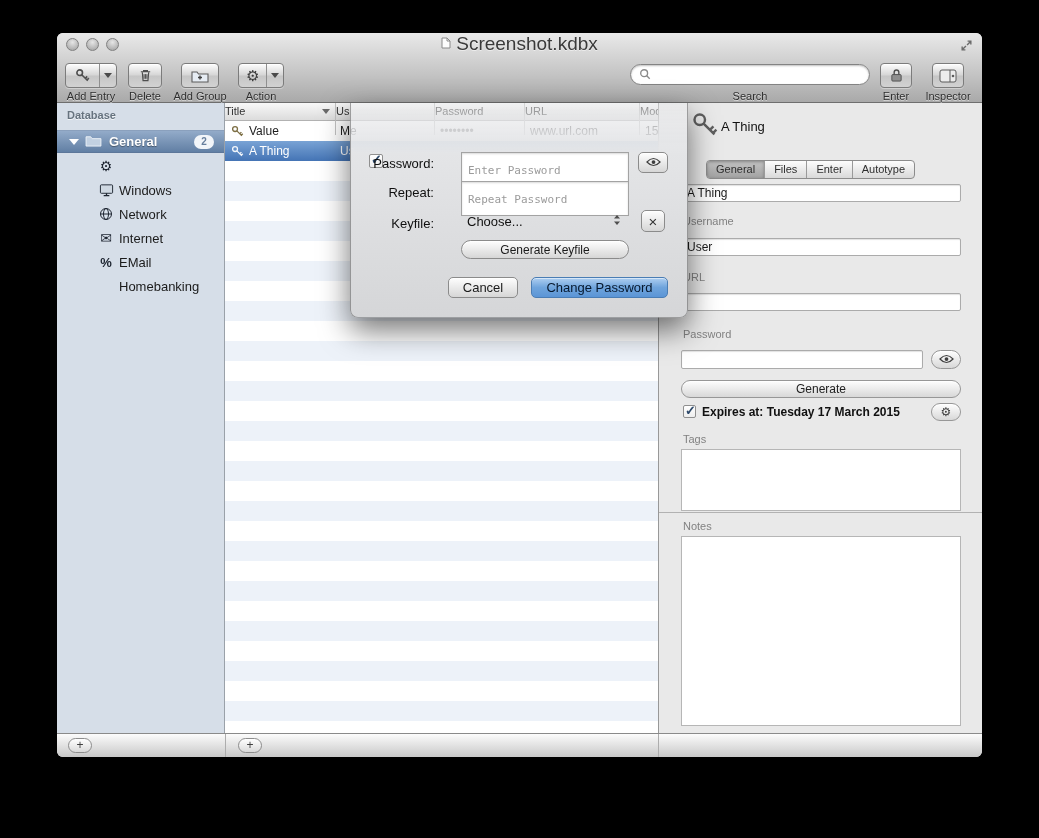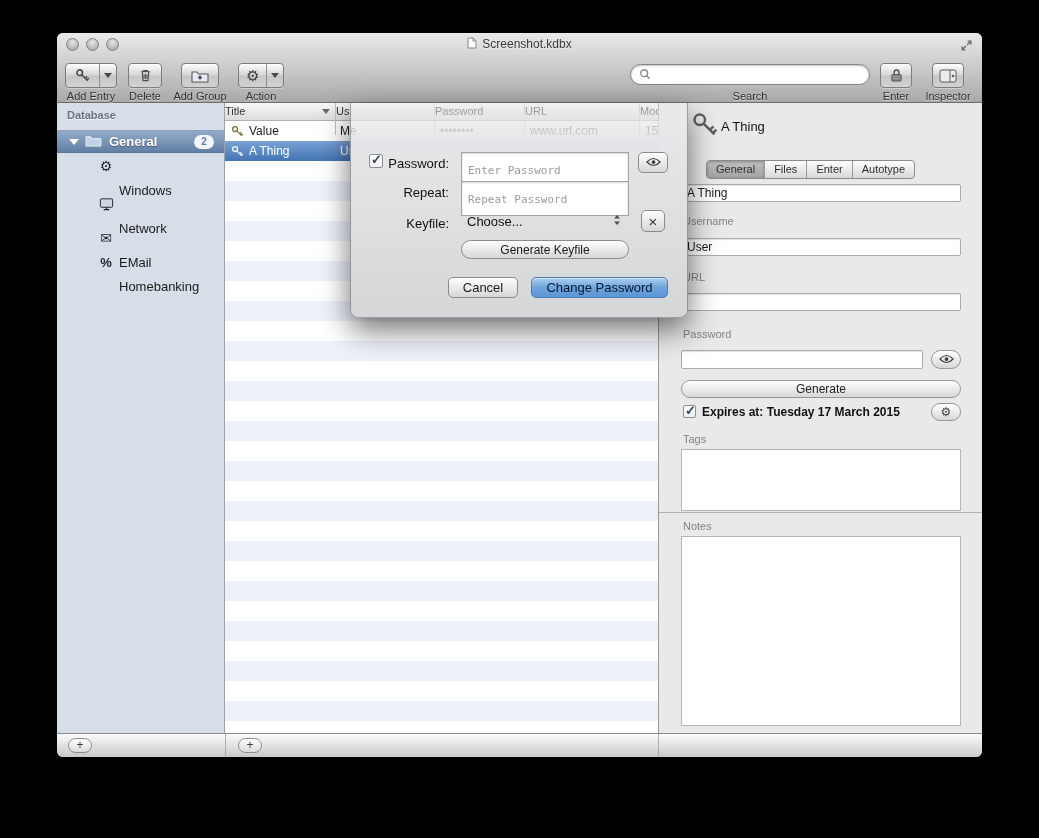--- a/index.html
+++ b/index.html
@@ -12,21 +12,21 @@
   .chrome { position:absolute; top:0; left:0; right:0; height:70px;
             background:linear-gradient(#e9e9e9, #c4c4c4 60%, #a9a9a9);
             border-bottom:1px solid #6e6e6e; }
   .titlebar { position:absolute; top:0; left:0; right:0; height:22px; }
   .tl { position:absolute; top:5px; width:13px; height:13px; border-radius:50%;
         border:1px solid #818181;
         background:radial-gradient(circle at 50% 30%, #e6e6e6, #9e9e9e); cursor:default; }
   .tl.c1{left:9px} .tl.c2{left:29px} .tl.c3{left:49px}
   .title-wrap { position:absolute; top:0; left:0; right:0; height:22px;
                 display:flex; align-items:center; justify-content:center; gap:5px; }
-  .title-wrap .tt { font-size:12px; color:#3a3a3a; text-shadow:0 1px 0 rgba(255,255,255,.5); }
+  .title-wrap .tt { font-size:19px; color:#3a3a3a; text-shadow:0 1px 0 rgba(255,255,255,.5); }
   .fs-btn { position:absolute; right:8px; top:5px; width:14px; height:14px; }
   
   .tbtn { position:absolute; top:30px; height:25px; border:1px solid #7c7c7c; border-radius:4px;
           background:linear-gradient(#fdfdfd, #d6d6d6 48%, #c6c6c6 52%, #d2d2d2);
           box-shadow:inset 0 1px 0 rgba(255,255,255,.9), 0 1px 0 rgba(255,255,255,.35);
           display:flex; align-items:center; }
   .seg { height:100%; display:flex; align-items:center; justify-content:center; }
   .seg.arrow { border-left:1px solid #8f8f8f; }
   .tri-down { width:0; height:0; border-left:4px solid transparent; border-right:4px solid transparent;
               border-top:5px solid #4a4a4a; }
@@ -106,21 +106,21 @@
   .expires-label { position:absolute; left:43px; font-size:12px; font-weight:bold; color:#111; }
   .ibox { position:absolute; left:22px; width:280px; background:#fff; border:1px solid #b6b6b6;
           resize:none; outline:none; font-size:12px; font-family:"Liberation Sans",sans-serif; }
   .idivider { position:absolute; left:0; right:0; top:409px; height:1px; background:#b2b2b2; }
   
   .sheet { position:absolute; left:293px; top:0; width:338px; height:215px; z-index:40;
            border:1px solid rgba(80,80,80,.5); border-top:none; border-radius:0 0 8px 8px;
            background:linear-gradient(180deg, rgba(233,234,236,.45) 0px, rgba(231,232,234,.75) 20px,
                       rgba(229,230,232,.95) 38px, #e4e5e7 50px, #d5d6d8 100%);
            box-shadow:0 12px 30px rgba(0,0,0,.55); }
-  .sh-label { position:absolute; left:33px; width:65px; text-align:right; font-size:13px; color:#101010; }
+  .sh-label { position:absolute; left:18px; width:65px; text-align:right; font-size:13px; color:#101010; }
   .sh-field { position:absolute; left:110px; width:168px; height:35px; border:1px solid #a3a3a3;
               background:#fff; font-size:12px; padding:0 6px; outline:none;
               box-shadow:inset 0 1px 2px rgba(0,0,0,.15); }
   .sh-field::placeholder { color:#9b9b9b; font-family:"DejaVu Sans Mono", monospace; font-size:11px; }
   .sh-btn { position:absolute; border:1px solid #8b8b8b; border-radius:5px;
             background:linear-gradient(#fefefe,#d6d6d6); display:flex; align-items:center;
             justify-content:center; box-shadow:inset 0 1px 0 #fff; font-size:13px; color:#1a1a1a; cursor:default; }
   .sh-x::after { content:"×"; font-size:15px; color:#333; line-height:1; }
   .sh-pill { border-radius:10px; font-size:12px; }
   .sh-default { background:linear-gradient(#aecff1, #6fa4dc 50%, #5b95d6); border-color:#4a7db4;
@@ -254,29 +254,39 @@
         <span class="glabel">General</span>
         <span class="badge">2</span>
       </div>
 
       <div class="sb-item" style="top:51px">
         <span class="sicon">
             <span class="uglyph">⚙</span>
           </span>
         <span class="slabel">Windows</span>
       </div>
-      <div class="sb-item" style="top:89px">
+      <div class="sb-item" style="top:75px">
         <span class="sicon">
           <svg width="15" height="14" viewBox="0 0 16 14">
               <rect x="1.5" y="1.5" width="13" height="9" rx="1" fill="#cfd8e2" stroke="#1d2430"></rect>
               <line x1="8" y1="10.5" x2="8" y2="12.2" stroke="#1d2430" stroke-width="1.4"></line>
               <line x1="5" y1="13" x2="11" y2="13" stroke="#1d2430" stroke-width="1.4"></line>
             </svg>
         </span>
         <span class="slabel">Network</span>
+      </div>
+      <div class="sb-item" style="top:99px">
+        <span class="sicon">
+          <svg width="14" height="14" viewBox="0 0 14 14">
+              <circle cx="7" cy="7" r="5.5" fill="#dbe4ee" stroke="#1d2430"></circle>
+              <ellipse cx="7" cy="7" rx="2.5" ry="5.5" fill="none" stroke="#1d2430"></ellipse>
+              <line x1="1.5" y1="7" x2="12.5" y2="7" stroke="#1d2430"></line>
+            </svg>
+        </span>
+        <span class="slabel">Internet</span>
       </div>
       <div class="sb-item" style="top:123px">
         <span class="sicon">
             <span class="uglyph">✉</span>
           </span>
         <span class="slabel">EMail</span>
       </div>
       <div class="sb-item" style="top:147px">
         <span class="sicon">
             <span class="uglyph" style="font-weight:bold;font-size:13px">%</span>

